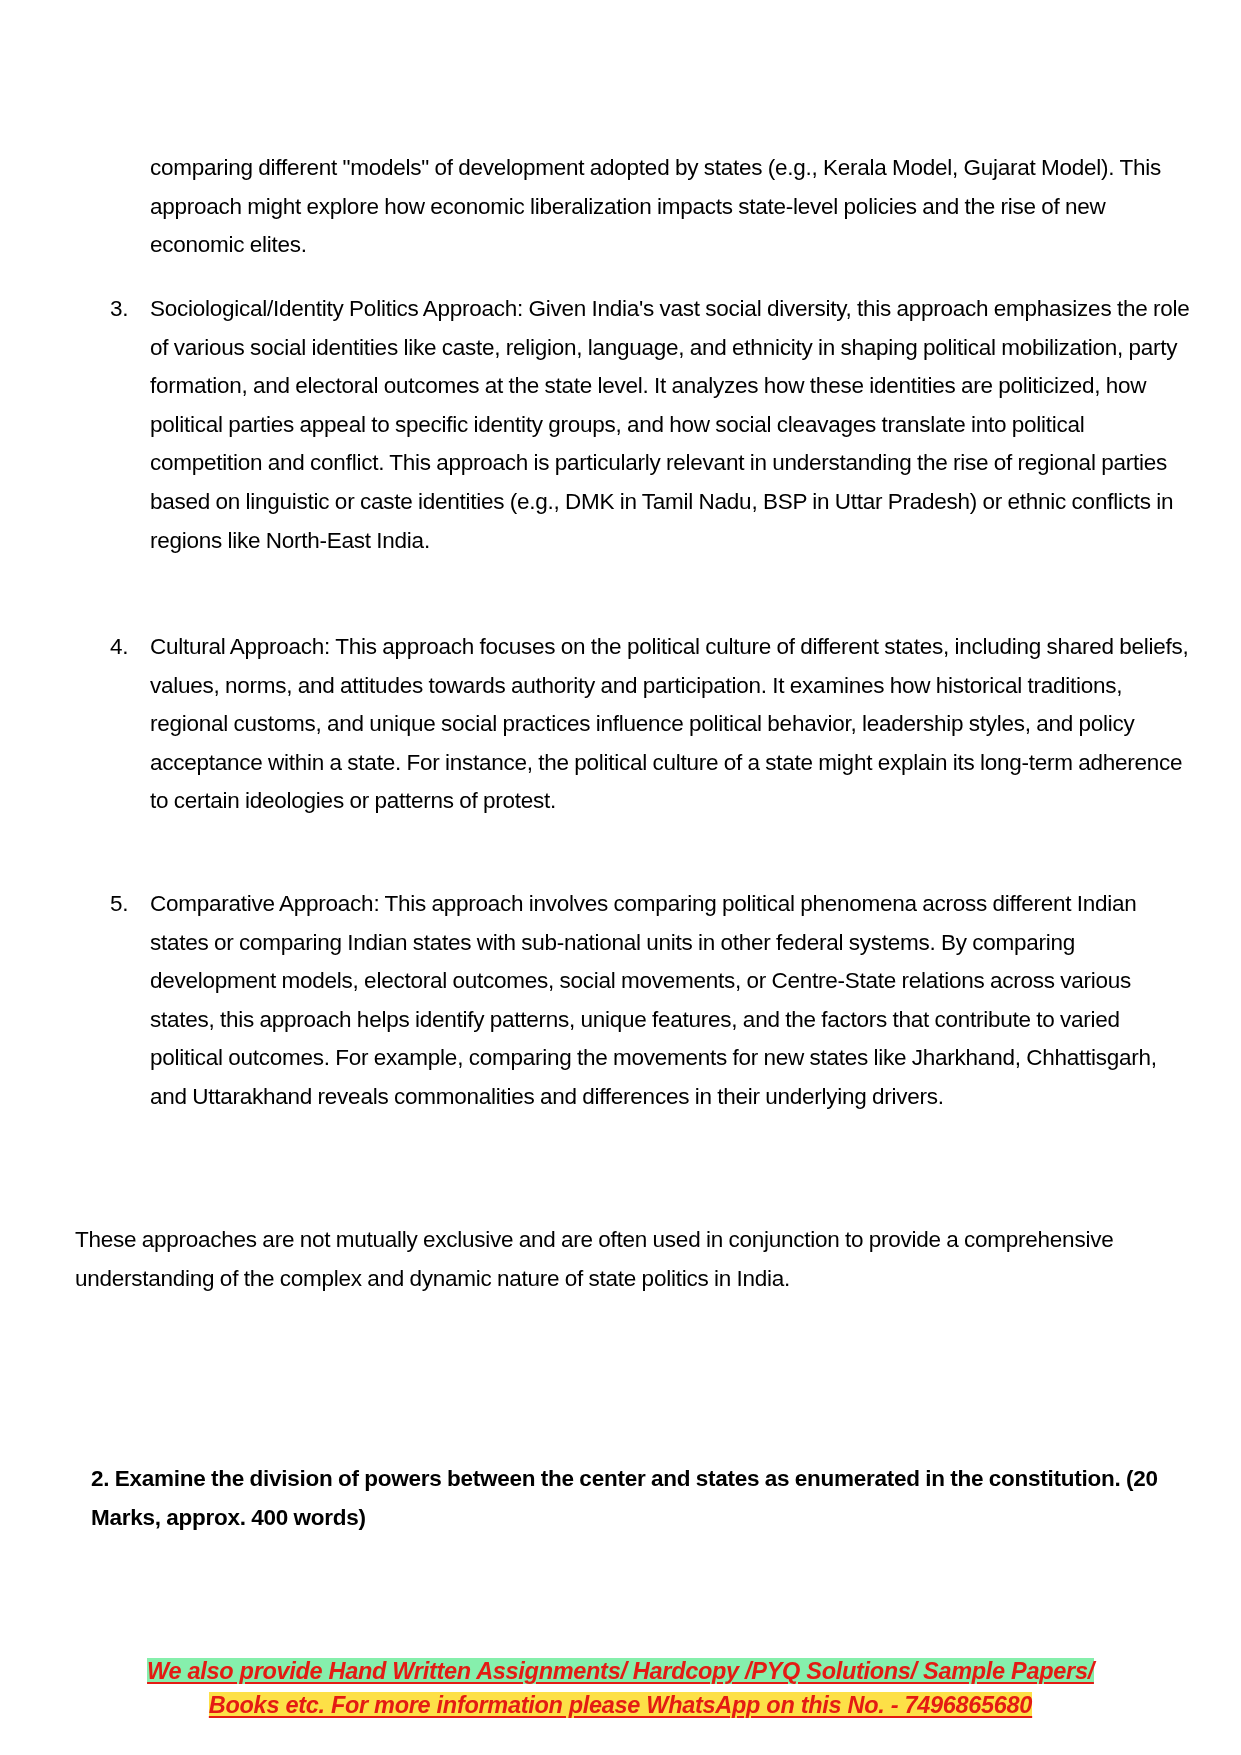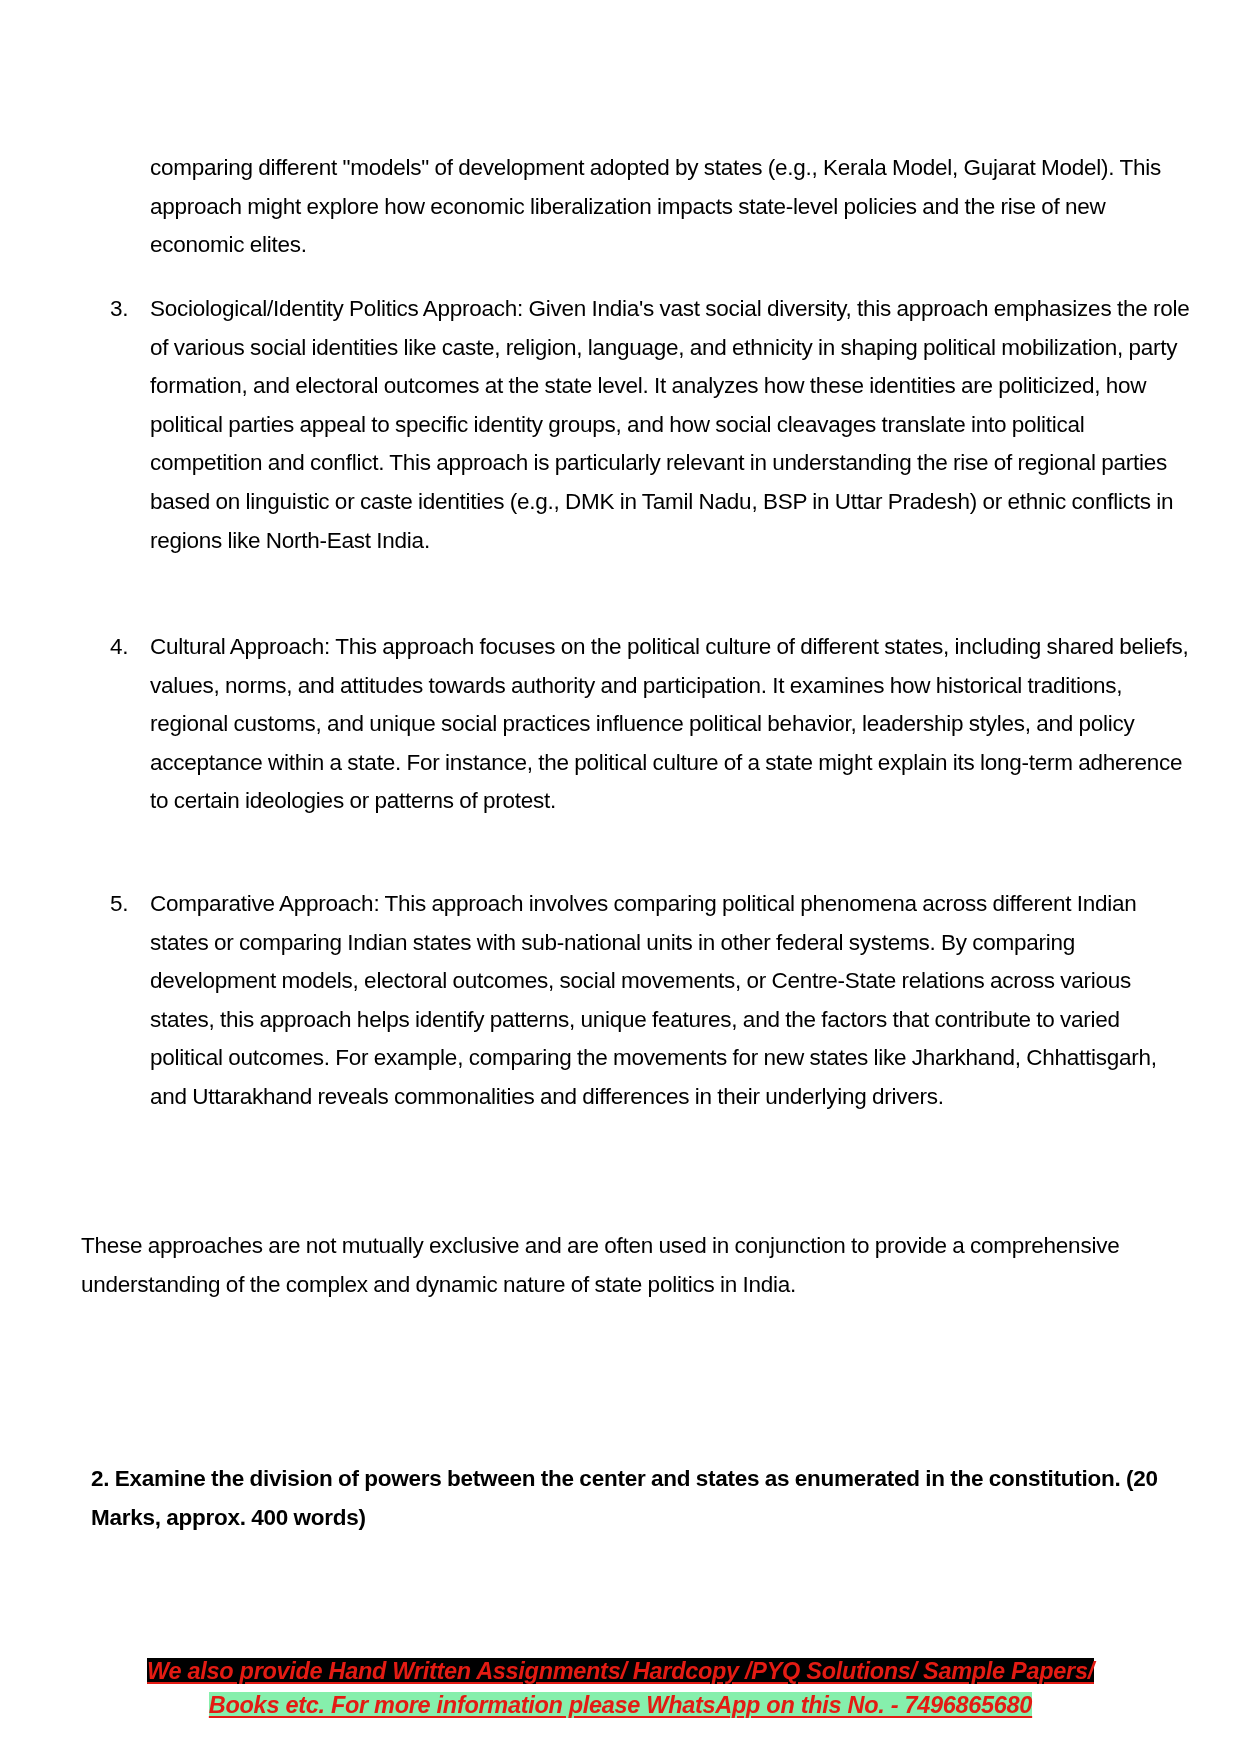--- a/index.html
+++ b/index.html
@@ -103,22 +103,22 @@
   <div class="list-item text" id="item4">
     <span class="num">4.</span>
     <div class="body"><span class="heading">Cultural Approach:</span><span> This approach focuses on the political culture of different states, including shared beliefs, values, norms, and attitudes towards authority and participation. It examines how historical traditions, regional customs, and unique social practices influence political behavior, leadership styles, and policy acceptance within a state. For instance, the political culture of a state might explain its long-term adherence to certain ideologies or patterns of protest.</span></div>
   </div>
 
   <div class="list-item text" id="item5">
     <span class="num">5.</span>
     <div class="body"><span class="heading">Comparative Approach:</span><span> This approach involves comparing political phenomena across different Indian states or comparing Indian states with sub-national units in other federal systems. By comparing development models, electoral outcomes, social movements, or Centre-State relations across various states, this approach helps identify patterns, unique features, and the factors that contribute to varied political outcomes. For example, comparing the movements for new states like Jharkhand, Chhattisgarh, and Uttarakhand reveals commonalities and differences in their underlying drivers.</span></div>
   </div>
 
-  <p class="text conclusion" style="margin:8px">These approaches are not mutually exclusive and are often used in conjunction to provide a comprehensive understanding of the complex and dynamic nature of state politics in India.</p>
+  <p class="text conclusion" style="margin:2px">These approaches are not mutually exclusive and are often used in conjunction to provide a comprehensive understanding of the complex and dynamic nature of state politics in India.</p>
 
   <p class="text question" style="margin:18px">2. Examine the division of powers between the center and states as enumerated in the constitution. (20 Marks, approx. 400 words)</p>
 
   <div class="promo">
-    <span style="color: rgb(228, 27, 19); background: #000000;">We also provide Hand Written Assignments/ Hardcopy /PYQ Solutions/ Sample Papers/</span><br>
-    <span style="color: rgb(228, 27, 19); background: #86efac;">Books etc. For more information please WhatsApp on this No. - 7496865680</span>
+    <span style="color: rgb(228, 27, 19); background: #86efac;">We also provide Hand Written Assignments/ Hardcopy /PYQ Solutions/ Sample Papers/</span><br>
+    <span style="color: rgb(228, 27, 19); background: #fde047;">Books etc. For more information please WhatsApp on this No. - 7496865680</span>
   </div>
 
 </div>
 
 </body></html>

